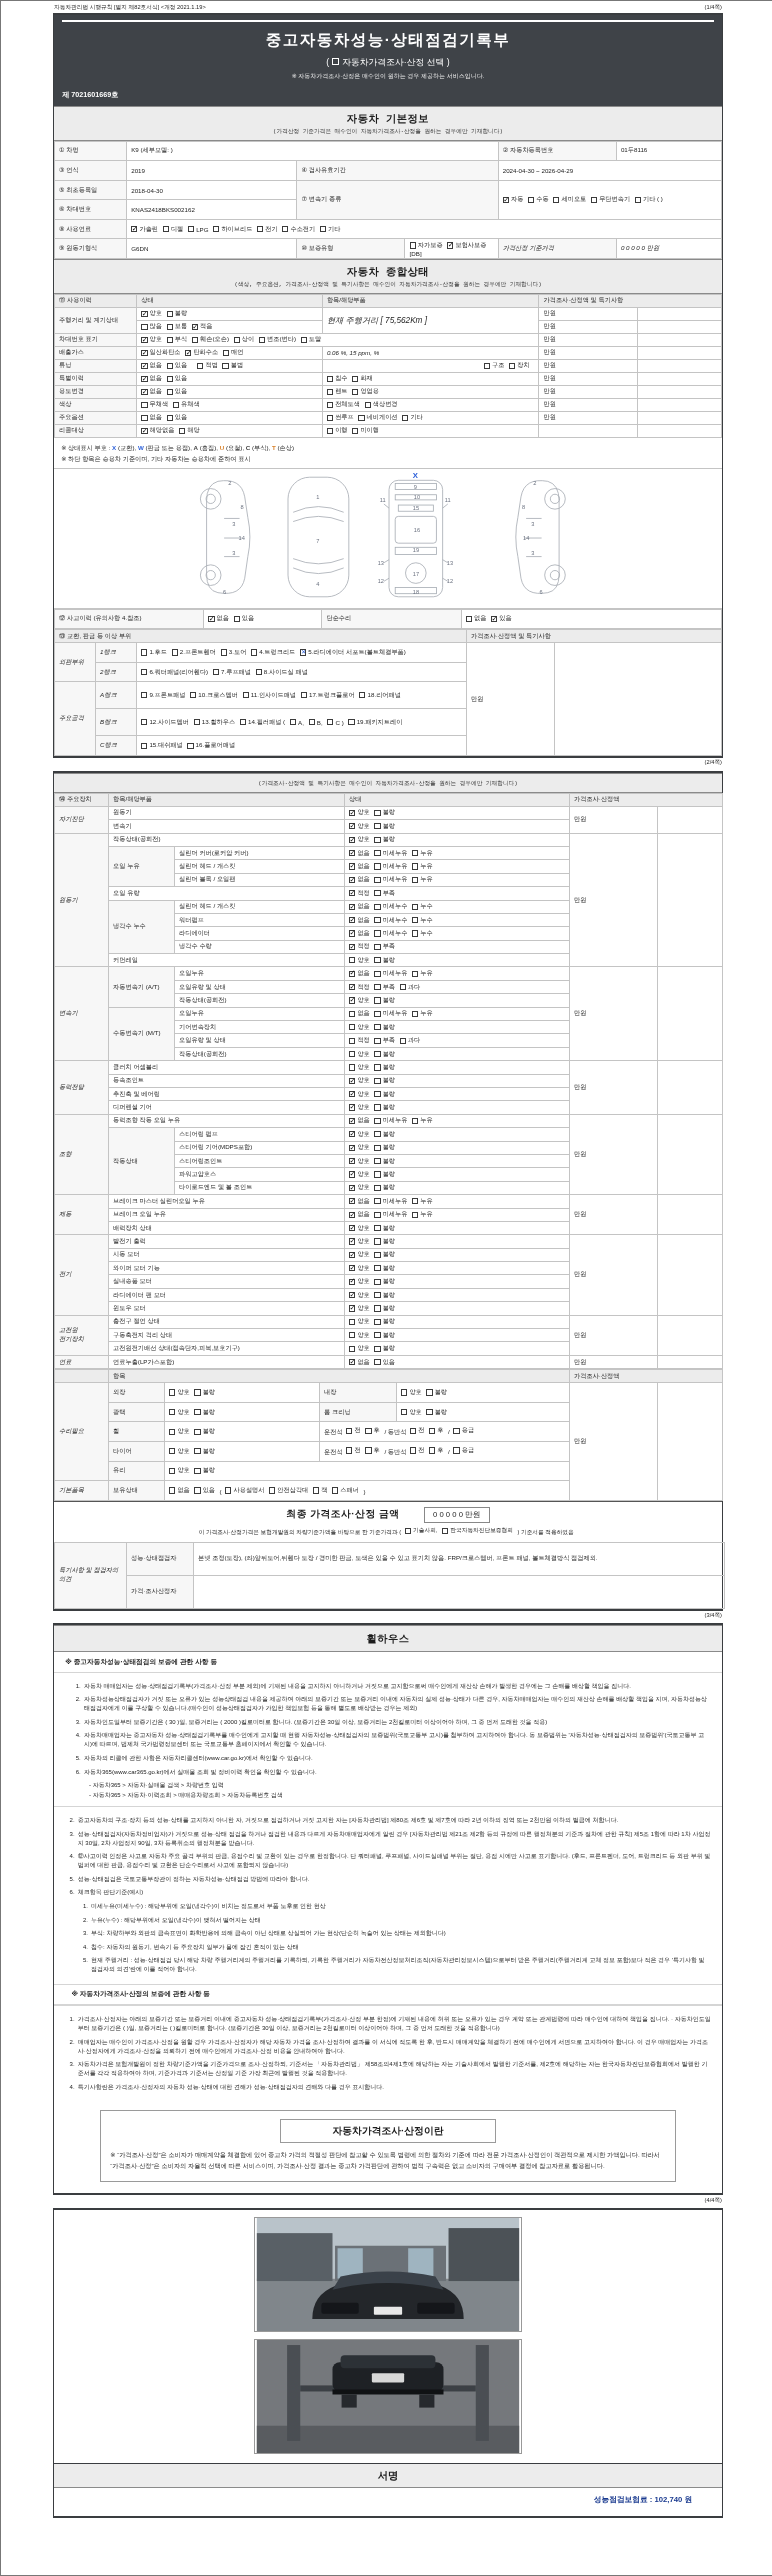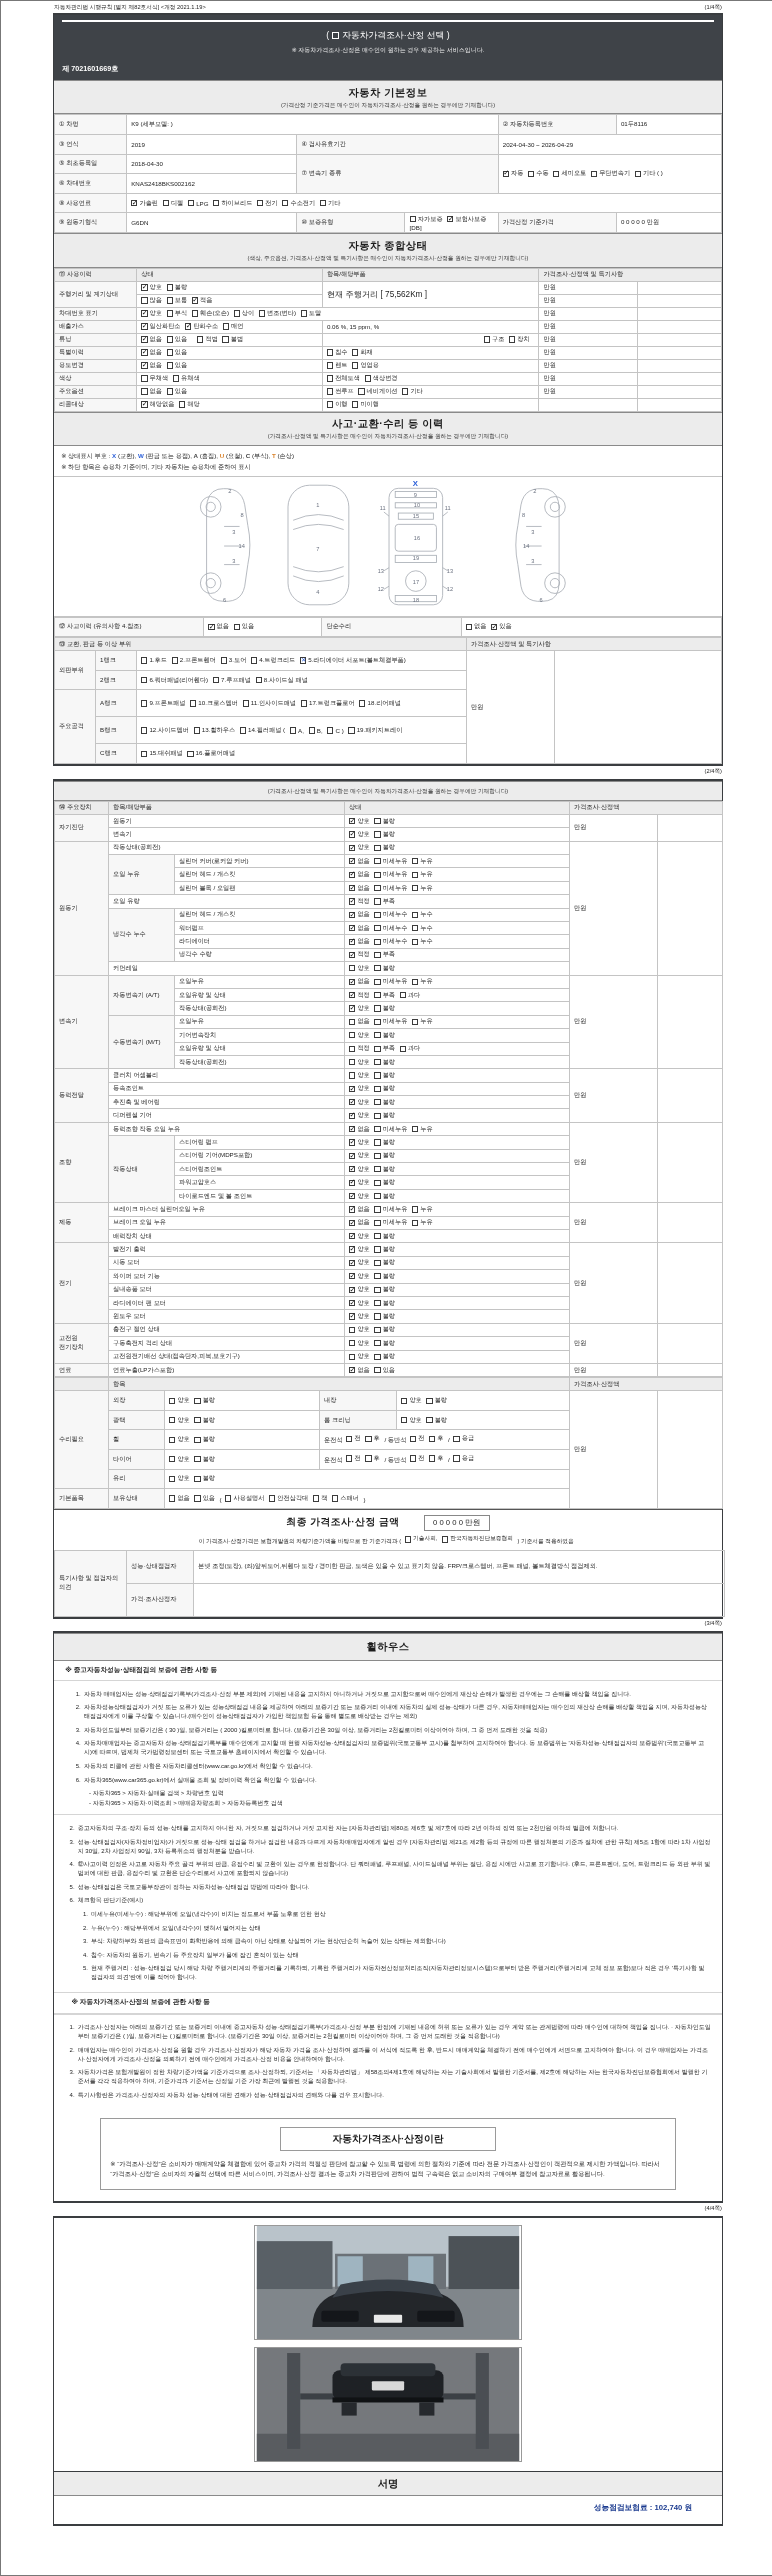--- a/index.html
+++ b/index.html
@@ -17,29 +17,29 @@
   
   .dark-header { background:#3f4348; color:#fff; padding:3.1px 8.2px 6.2px; }
   .dark-header .stripe { height:2.6px; background:#fff; margin:1.5px 0 8.2px; }
   .doc-title { text-align:center; font-size:15.5px; font-weight:bold; letter-spacing:1.5px; margin:0 0 5.2px; }
   .doc-subtitle { text-align:center; font-size:8.8px; margin:0 0 3.1px; }
   .doc-subtitle .wbox { display:inline-block; width:6.7px; height:6.7px; border:1px solid #fff; vertical-align:-0.5px; margin:0 3.1px; }
   .doc-note { text-align:center; font-size:6px; margin:0 0 9.3px; color:#f0f0f0; }
   .doc-no { font-size:7.2px; font-weight:bold; }
 
   
-  .sec-title { background:#ececec; border-bottom:0.5px solid #8a8a8a; text-align:center; padding:4.6px 0 3.6px; border-top:0.5px solid #8a8a8a; }
+  .sec-title { background:#ececec; border-bottom:0.5px solid #8a8a8a; text-align:center; padding:4.6px 0 3.6px; border-top:0.5px solid #8a8a8a;font-family:Liberation Mono, monospace; }
   .sec-title h2 { font-size:10.3px; margin:0; font-weight:bold; letter-spacing:0.5px; }
   .sec-title .sub { font-size:5.7px; margin-top:2.1px; color:#333; }
 
   table.form { width:100%; border-collapse:collapse; font-size:6.2px; table-layout:fixed; }
   table.form td, table.form th { border:0.5px solid #c4c4c4; padding:1.5px 4.1px; vertical-align:middle; text-align:left; font-weight:normal; word-break:keep-all; }
   td.lbl { background:#f7f7f7; }
   td.hd { background:#ececec; }
-  td.ctr { text-align:center; }
+  td.ctr { text-align:center;font-style:italic; }
   td.price { text-align:center; color:#222; }
   .tall { height:19.6px; }
 
   .opt { display:inline-flex; align-items:center; margin-right:4.6px; white-space:nowrap; }
   .box { width:6.2px; height:6.2px; border:1px solid #3c3c3c; display:inline-block; margin-right:2.1px; position:relative; background:#fff; flex:0 0 auto; }
   .box.chk::after { content:"✓"; position:absolute; top:-3.1px; left:-0.5px; font-size:7.2px; font-weight:bold; color:#101010; }
   .box.xchk::after { content:"✕"; position:absolute; top:-2.1px; left:0; font-size:6.2px; font-weight:bold; color:#2b5fd9; }
   .seg { margin-right:3.6px; }
   .odometer { font-size:8.2px; font-weight:bold; }
 
@@ -75,20 +75,21 @@
 <div class="page-wrap">
 
   <div class="meta-row">
     <span>자동차관리법 시행규칙 [별지 제82호서식] &lt;개정 2021.1.19&gt;</span>
     <span>(1/4쪽)</span>
   </div>
 
   <div class="page-block">
     <div class="dark-header">
       <div class="stripe"></div>
+      <div class="doc-title">중고자동차성능·상태점검기록부</div>
       <div class="doc-subtitle">
         <span>(</span><span class="wbox"></span><span>자동차가격조사·산정 선택</span> <span>)</span>
       </div>
       <div class="doc-note">※ 자동차가격조사·산정은 매수인이 원하는 경우 제공하는 서비스입니다.</div>
       <div class="doc-no">제 7021601669호</div>
     </div>
 
     <div class="sec-title">
       <h2>자동차 기본정보</h2>
       <div class="sub">(가격산정 기준가격은 매수인이 자동차가격조사·산정을 원하는 경우에만 기재합니다)</div>
@@ -387,24 +388,20 @@
               </span><span class="opt">
                 <span class="box"></span>
                 <span>미이행</span>
               </span></td>
         <td></td>
             <td></td>
       </tr>
     </tbody>
       </table>
 
-    <div class="sec-title">
-      <h2>사고·교환·수리 등 이력</h2>
-      <div class="sub">(가격조사·산정액 및 특기사항은 매수인이 자동차가격조사·산정을 원하는 경우에만 기재합니다)</div>
-    </div>
     <div class="legend-wrap">
       <div><span>※ 상태표시 부호 :  </span><span style="color: rgb(43, 95, 217); font-weight: bold;">X</span><span> (교환),  </span><span style="color: rgb(43, 95, 217); font-weight: bold;">W</span><span> (판금 또는 용접),  </span><span style="color: rgb(68, 68, 68); font-weight: bold;">A</span><span> (흠집),  </span><span style="color: rgb(217, 130, 43); font-weight: bold;">U</span><span> (요철),  </span><span style="color: rgb(68, 68, 68); font-weight: bold;">C</span><span> (부식),  </span><span style="color: rgb(217, 130, 43); font-weight: bold;">T</span><span> (손상)</span></div>
       <div>※ 하단 항목은 승용차 기준이며, 기타 자동차는 승용차에 준하여 표시</div>
     </div>
     <div class="diagram-wrap">
       <svg width="402" height="130" viewBox="0 0 780 252">
 
         <g stroke="#a7adb4" fill="none" stroke-width="1.6">
           <path d="M60 18 q45 -8 52 30 l6 40 q4 18 4 38 q0 20 -4 38 l-6 42 q-7 36 -52 28 q-22 -4 -22 -36 l0 -142 q0 -32 22 -38 z"></path>
           <circle cx="46" cy="52" r="20"></circle>

